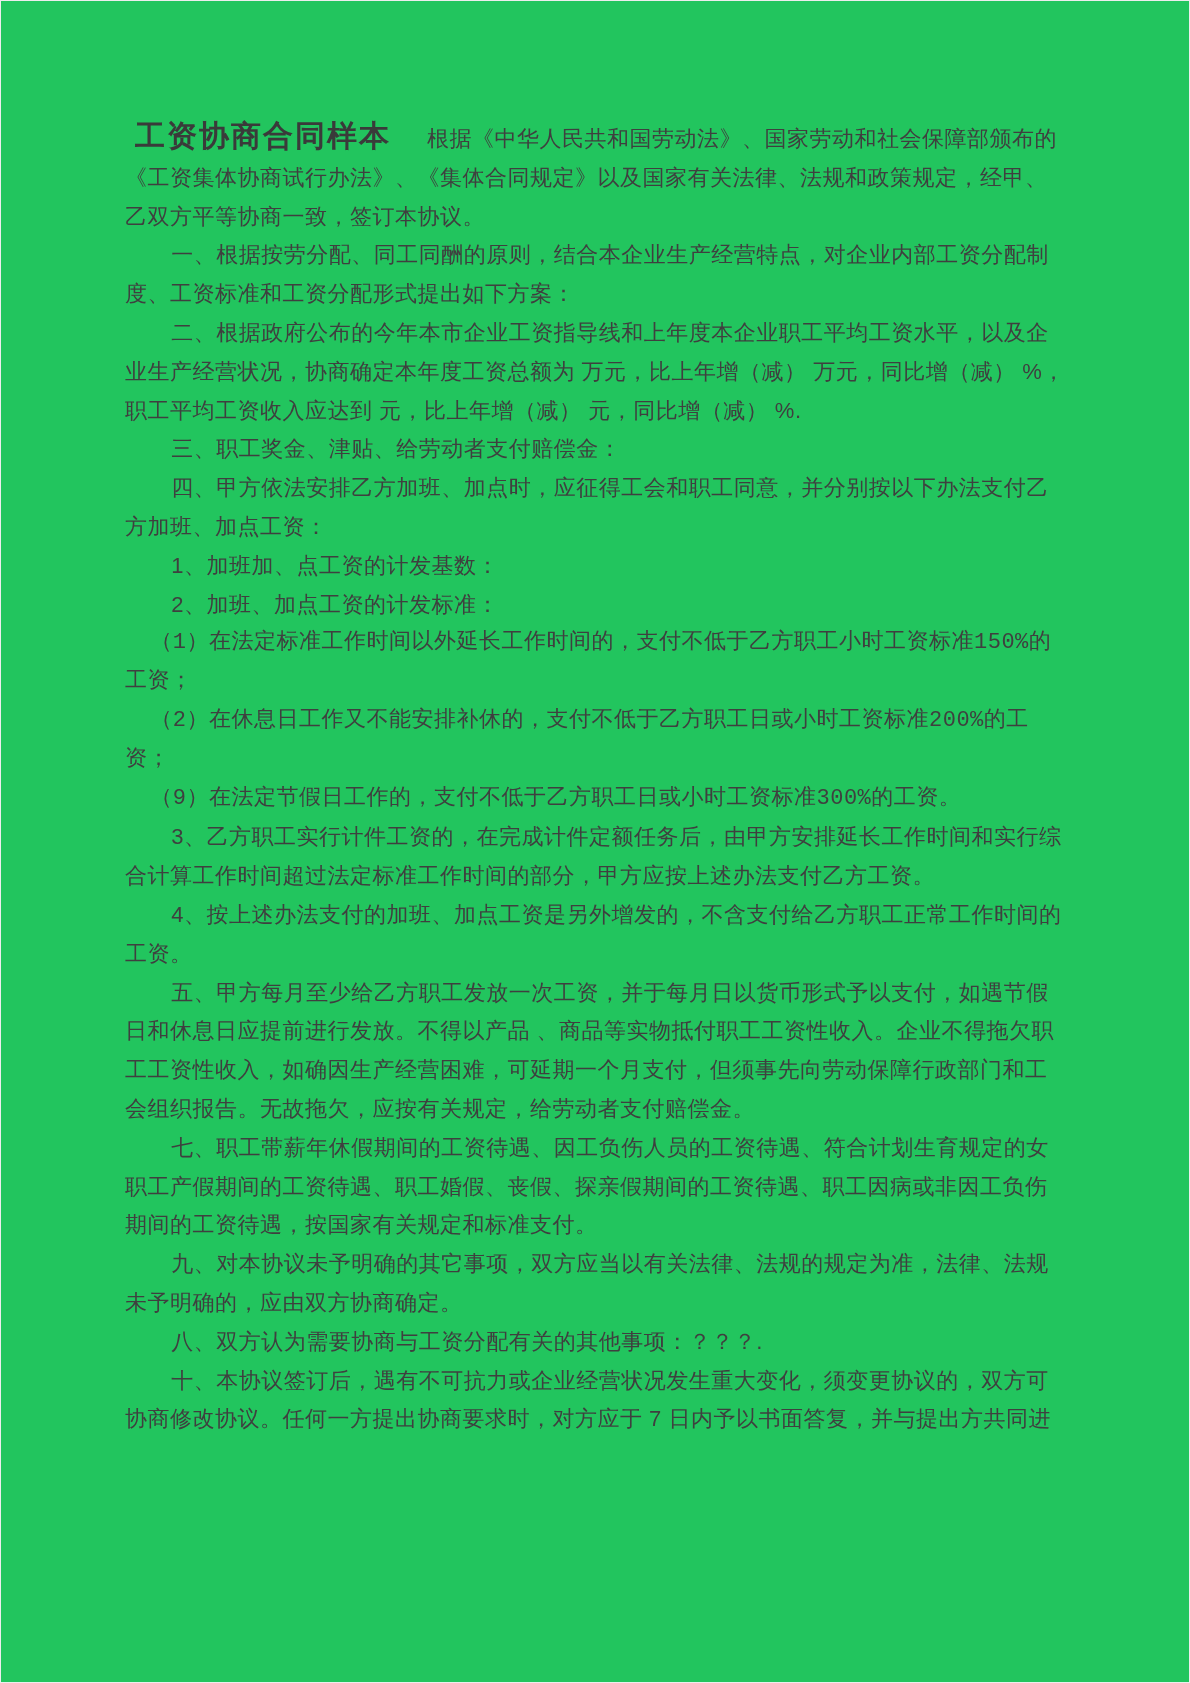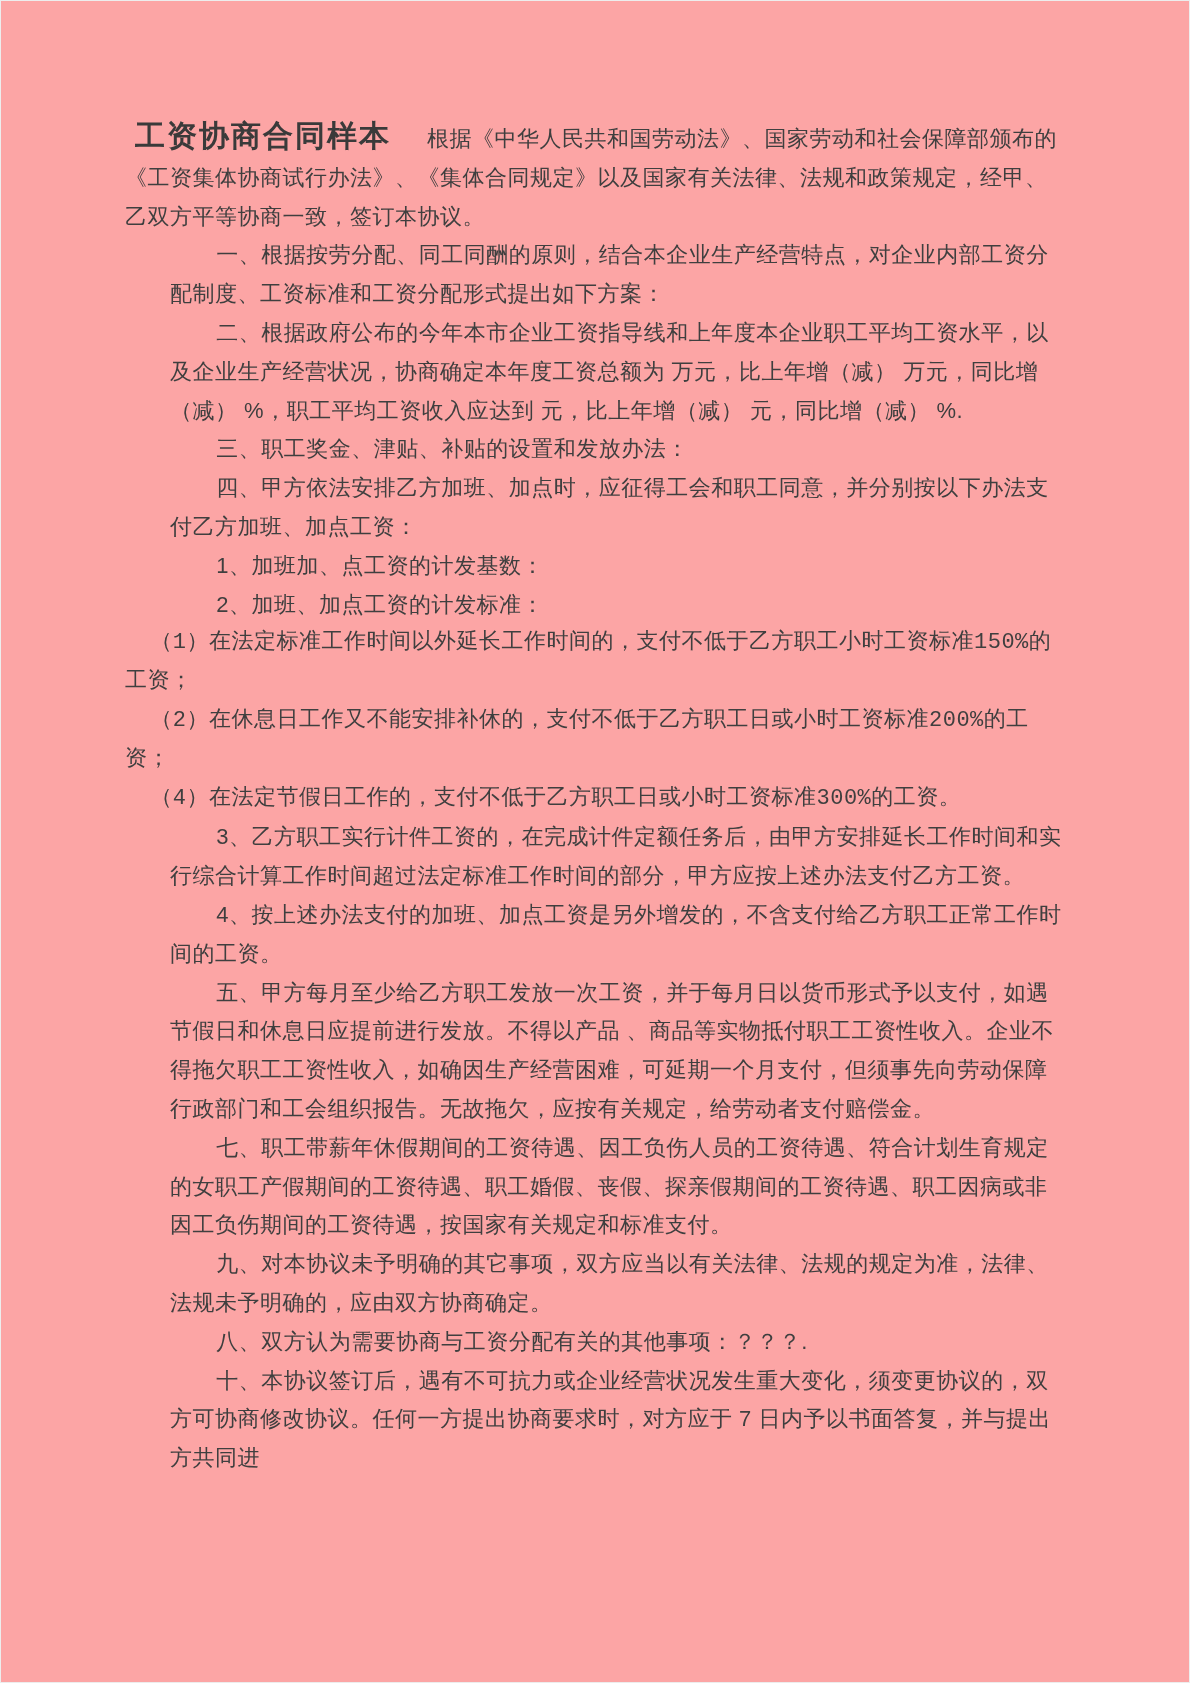--- a/index.html
+++ b/index.html
@@ -4,21 +4,21 @@
 <style>
   html, body {
     margin: 0;
     padding: 0;
     background: #ffffff;
   }
   .page {
     position: relative;
     width: 1190px;
     height: 1683px;
-    background: #fca5a5;
+    background: #22c55e;
     border: 1px solid #ededed;
     box-sizing: border-box;
     overflow: hidden;
     font-family: "Liberation Sans", sans-serif;
   }
   .doc {
     position: absolute;
     left: 124px;
     top: 116px;
     width: 941px;
@@ -37,43 +37,42 @@
   }
   .title {
     font-size: 30px;
     font-weight: bold;
     color: #3a3a3a;
     margin-right: 36px;
     letter-spacing: 2px;
   }
   .para.indent-num {
     text-indent: 2.1em;
-    margin-left: 45px;
   }
   .para.indent-sub {
     text-indent: 1.15em;
     font-family: Liberation Mono, monospace;
   }
 </style>
 </head>
 <body>
 
 <div class="page">
   <div class="doc">
     <p class="first-para"><span class="title">工资协商合同样本</span><span>根据《中华人民共和国劳动法》、国家劳动和社会保障部颁布的《工资集体协商试行办法》、《集体合同规定》以及国家有关法律、法规和政策规定，经甲、乙双方平等协商一致，签订本协议。</span></p>
     <div id="paragraphs">
         <p class="para indent-num">一、根据按劳分配、同工同酬的原则，结合本企业生产经营特点，对企业内部工资分配制度、工资标准和工资分配形式提出如下方案：</p>
         <p class="para indent-num">二、根据政府公布的今年本市企业工资指导线和上年度本企业职工平均工资水平，以及企业生产经营状况，协商确定本年度工资总额为 万元，比上年增（减） 万元，同比增（减） %，职工平均工资收入应达到 元，比上年增（减） 元，同比增（减） %.</p>
-        <p class="para indent-num">三、职工奖金、津贴、补贴的设置和发放办法：</p>
+        <p class="para indent-num">三、职工奖金、津贴、给劳动者支付赔偿金：</p>
         <p class="para indent-num">四、甲方依法安排乙方加班、加点时，应征得工会和职工同意，并分别按以下办法支付乙方加班、加点工资：</p>
         <p class="para indent-num">1、加班加、点工资的计发基数：</p>
         <p class="para indent-num">2、加班、加点工资的计发标准：</p>
         <p class="para indent-sub">（1）在法定标准工作时间以外延长工作时间的，支付不低于乙方职工小时工资标准150%的工资；</p>
         <p class="para indent-sub">（2）在休息日工作又不能安排补休的，支付不低于乙方职工日或小时工资标准200%的工资；</p>
-        <p class="para indent-sub">（4）在法定节假日工作的，支付不低于乙方职工日或小时工资标准300%的工资。</p>
+        <p class="para indent-sub">（9）在法定节假日工作的，支付不低于乙方职工日或小时工资标准300%的工资。</p>
         <p class="para indent-num">3、乙方职工实行计件工资的，在完成计件定额任务后，由甲方安排延长工作时间和实行综合计算工作时间超过法定标准工作时间的部分，甲方应按上述办法支付乙方工资。</p>
         <p class="para indent-num">4、按上述办法支付的加班、加点工资是另外增发的，不含支付给乙方职工正常工作时间的工资。</p>
         <p class="para indent-num">五、甲方每月至少给乙方职工发放一次工资，并于每月日以货币形式予以支付，如遇节假日和休息日应提前进行发放。不得以产品 、商品等实物抵付职工工资性收入。企业不得拖欠职工工资性收入，如确因生产经营困难，可延期一个月支付，但须事先向劳动保障行政部门和工会组织报告。无故拖欠，应按有关规定，给劳动者支付赔偿金。</p>
         <p class="para indent-num">七、职工带薪年休假期间的工资待遇、因工负伤人员的工资待遇、符合计划生育规定的女职工产假期间的工资待遇、职工婚假、丧假、探亲假期间的工资待遇、职工因病或非因工负伤期间的工资待遇，按国家有关规定和标准支付。</p>
         <p class="para indent-num">九、对本协议未予明确的其它事项，双方应当以有关法律、法规的规定为准，法律、法规未予明确的，应由双方协商确定。</p>
         <p class="para indent-num">八、双方认为需要协商与工资分配有关的其他事项：？？？.</p>
         <p class="para indent-num">十、本协议签订后，遇有不可抗力或企业经营状况发生重大变化，须变更协议的，双方可协商修改协议。任何一方提出协商要求时，对方应于 7 日内予以书面答复，并与提出方共同进</p>
       </div>
   </div>
 </div>

